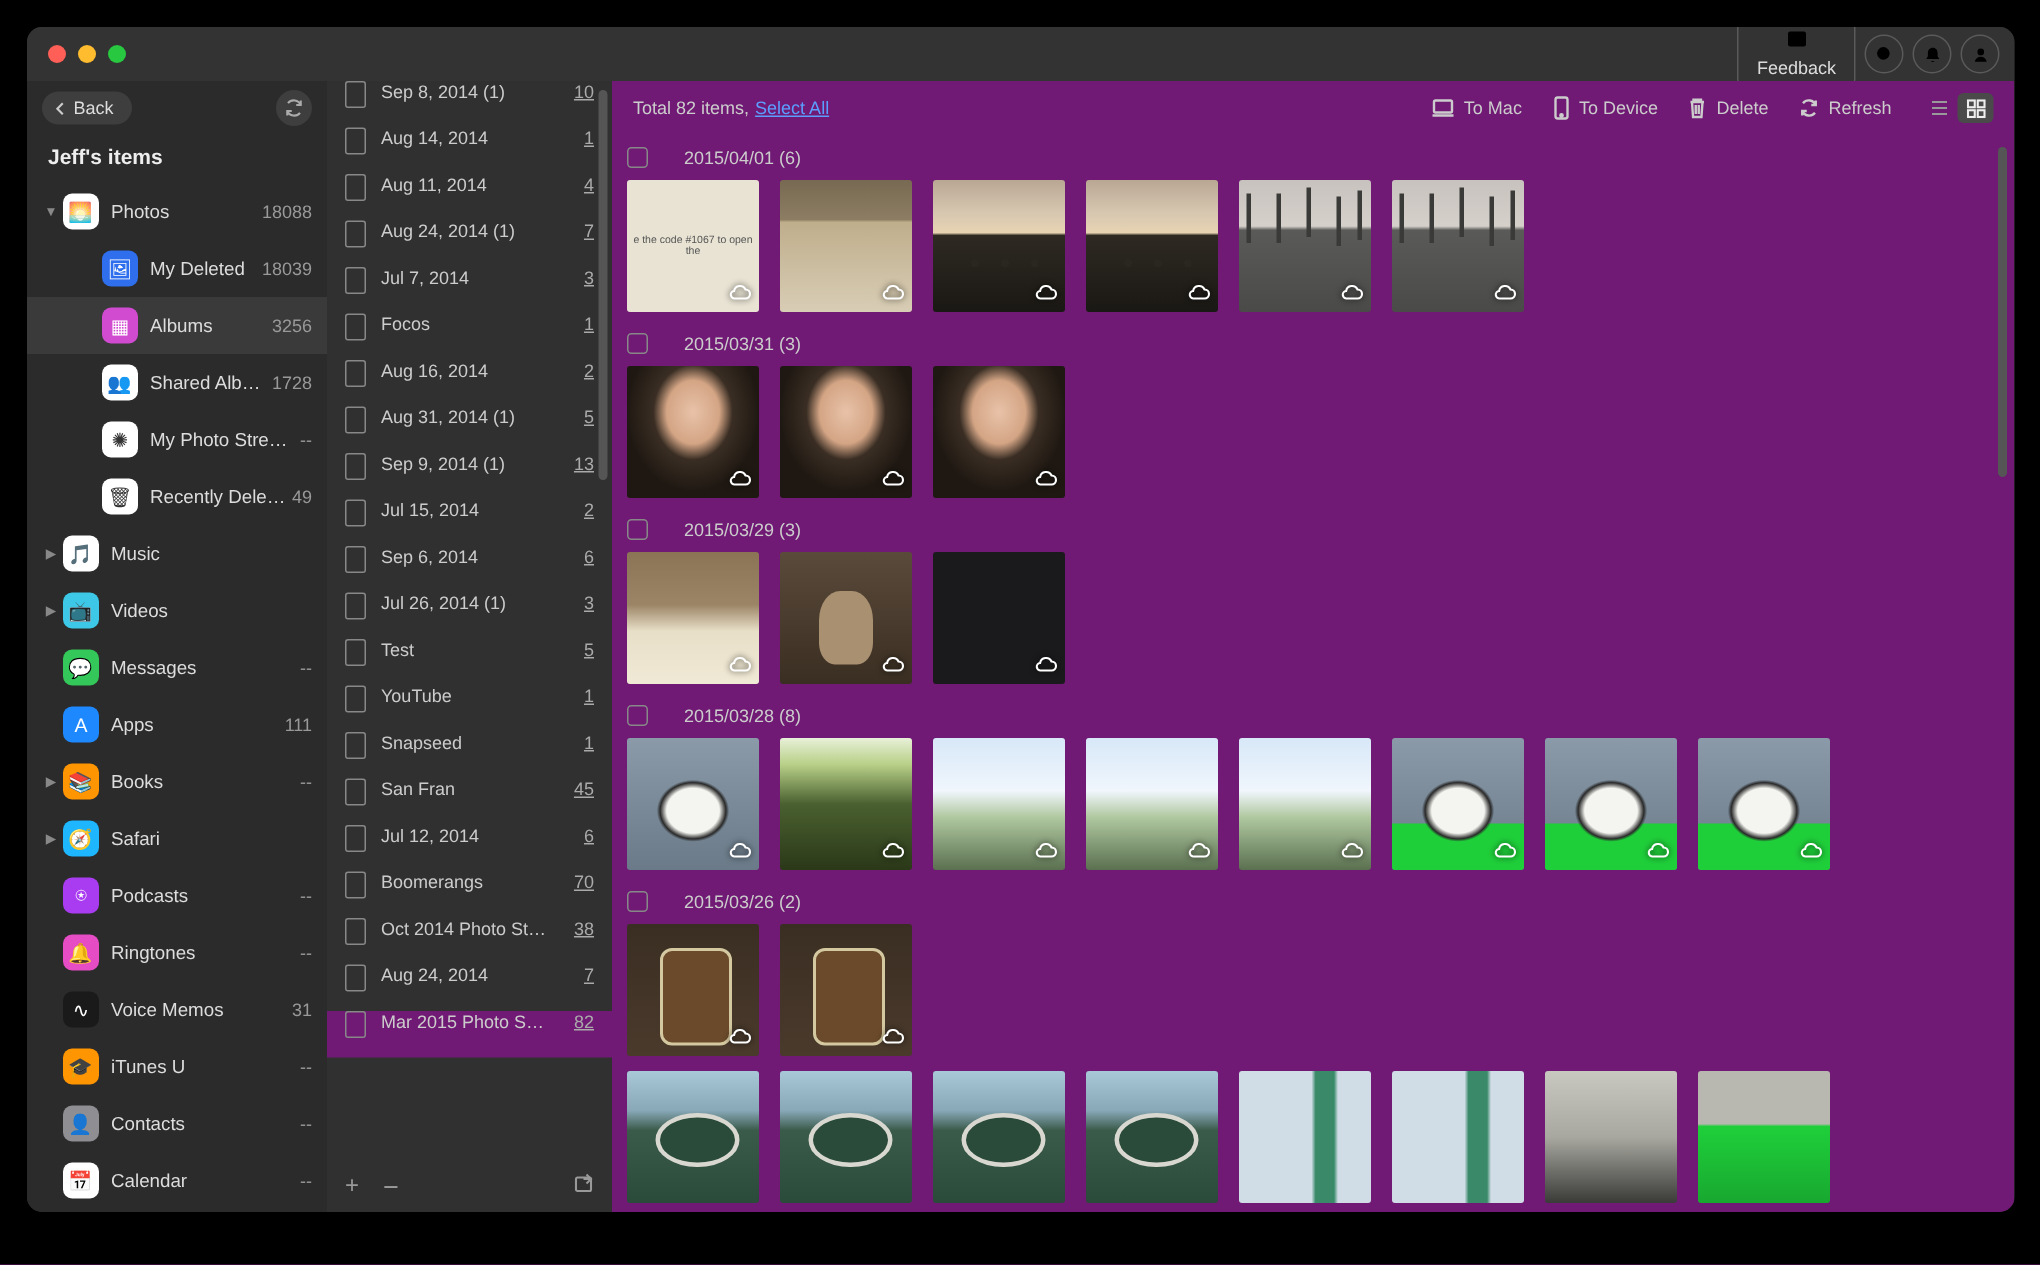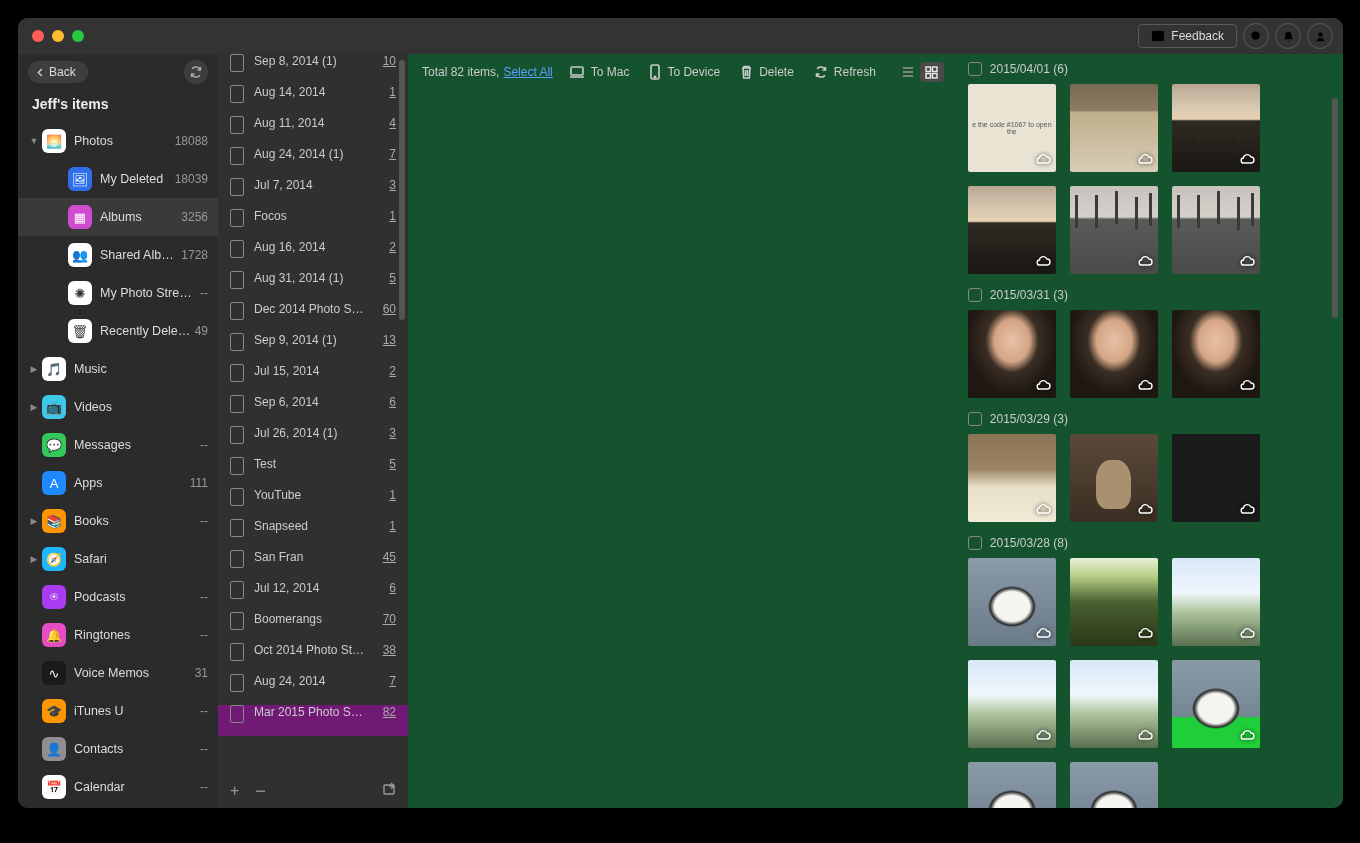--- a/index.html
+++ b/index.html
@@ -5,21 +5,21 @@
 * { margin:0; padding:0; box-sizing:border-box; font-family:-apple-system,BlinkMacSystemFont,"Segoe UI",Helvetica,Arial,sans-serif; }
 body { background:#000; width:1360px; height:843px; overflow:hidden; }
 .window { position:absolute; left:18px; top:18px; width:1325px; height:790px; background:#353535; border-radius:10px; overflow:hidden; display:flex; flex-direction:column; box-shadow:0 10px 40px rgba(0,0,0,.6); }
 
 
 .titlebar { height:36px; display:flex; align-items:center; padding:0 10px; background:#333333; }
 .traffic { display:flex; gap:8px; margin-left:4px; }
 .traffic span { width:12px; height:12px; border-radius:50%; }
 .traffic .r{background:#ff5f57;} .traffic .y{background:#febc2e;} .traffic .g{background:#28c840;}
 .tb-spacer{flex:1;}
-.btn-feedback{ border:1px solid #5a5a5a; color:#ddd; font-size:12px; padding:4px 12px; border-radius:4px; background:transparent; display:flex; align-items:center; gap:6px;}
+.btn-feedback{ border:1px solid #5a5a5a; color:#ddd; font-size:12px; padding:4px 12px; border-radius:4px; background:transparent; display:flex; align-items:center; gap:6px;flex-direction:column;}
 .circ-icon{ width:26px; height:26px; border:1px solid #5a5a5a; border-radius:50%; display:flex; align-items:center; justify-content:center; color:#ccc; margin-left:6px;}
 
 
 .body{ flex:1; display:flex; overflow:hidden; }
 
 
 .sidebar{ width:200px; background:#2b2b2b; display:flex; flex-direction:column; overflow:hidden;}
 .sb-top{ height:36px; display:flex; align-items:center; padding:0 10px; gap:8px;}
 .back-btn{ background:#3e3e3e; color:#ddd; border:none; font-size:12px; padding:4px 12px 4px 8px; border-radius:12px; display:flex; align-items:center; gap:4px;}
 .sync-btn{ margin-left:auto; width:24px; height:24px; border-radius:50%; background:#3e3e3e; display:flex; align-items:center; justify-content:center; color:#aaa;}
@@ -38,33 +38,33 @@
 .al-scroll{ flex:1; overflow:hidden; position:relative;}
 .al-item{ display:flex; height:31px; padding:0 12px; font-size:12px; color:#ccc;}
 .al-item.selected{ background:#701a75;}
 .al-icon{ width:14px; height:18px; border:1.3px solid #888; border-radius:2px; margin-right:10px;}
 .al-label{ flex:1; white-space:nowrap; overflow:hidden; text-overflow:ellipsis;}
 .al-count{ color:#aaa; margin-left:6px;text-decoration:underline;}
 .al-footer{ height:34px; display:flex; align-items:center; padding:0 12px; color:#999; gap:16px;}
 .al-scrollbar{ position:absolute; right:3px; top:6px; width:6px; height:260px; background:#555; border-radius:3px;}
 
 
-.main{ flex:1; display:flex; flex-direction:row; background:#14532d; overflow:hidden; position:relative;}
+.main{ flex:1; display:flex; flex-direction:column; background:#701a75; overflow:hidden; position:relative;}
 .toolbar{ height:36px; display:flex; align-items:center; padding:0 14px; color:#ccc; font-size:12px; gap:4px;}
 .tool-spacer{flex:1;}
 .tool-btn{ display:flex; align-items:center; gap:6px; color:#ccc; font-size:12px; background:none; border:none; padding:4px 8px;}
 .tool-btn svg{stroke:currentColor; fill:none; stroke-width:1.6;}
 .view-toggle{ display:flex; gap:0; margin-left:8px;}
 .view-toggle span{ width:24px; height:20px; display:flex; align-items:center; justify-content:center; color:#999; border-radius:4px;}
 .view-toggle span.active{ background:#4a4a4a; color:#eee;}
 a.selectall{ color:#5b9eff; text-decoration:underline;}
 
 .grid-scroll{ flex:1; overflow-y:auto; padding:4px 0 12px 10px;}
 .group{ margin-bottom:10px;}
-.group-header{ display:flex; align-items:center; gap:8px; padding:4px 0 8px 0; font-size:12px; color:#ccc;}
+.group-header{ display:flex; align-items:center; gap:24px; padding:4px 0 8px 0; font-size:12px; color:#ccc;}
 .chk{ width:14px; height:14px; border:1.3px solid #888; border-radius:3px; display:inline-block;}
 .thumbs{ display:flex; flex-wrap:wrap; gap:14px;}
 .thumb{ width:88px; height:88px; position:relative; border-radius:2px; overflow:hidden;}
 .cloud{ position:absolute; right:4px; bottom:4px; width:18px; height:18px; display:flex; align-items:center; justify-content:center;}
 .cloud svg{ fill:none; stroke:#fff; stroke-width:1.4; filter:drop-shadow(0 0 2px rgba(0,0,0,.8));}
 .show-all{ position:absolute; right:28px; color:#bbb; font-size:12px;}
 .main-scrollbar{ position:absolute; right:5px; top:44px; width:6px; height:220px; background:#555; border-radius:3px;}
 
 
 .ph{ width:100%; height:100%; }
@@ -296,25 +296,20 @@
           </div>
           <div class="al-item">
             <span class="al-icon"></span>
             <span class="al-label">Aug 16, 2014</span>
             <span class="al-count">2</span>
           </div>
           <div class="al-item">
             <span class="al-icon"></span>
             <span class="al-label">Aug 31, 2014 (1)</span>
             <span class="al-count">5</span>
-          </div>
-          <div class="al-item">
-            <span class="al-icon"></span>
-            <span class="al-label">Dec 2014 Photo S…</span>
-            <span class="al-count">60</span>
           </div>
           <div class="al-item">
             <span class="al-icon"></span>
             <span class="al-label">Sep 9, 2014 (1)</span>
             <span class="al-count">13</span>
           </div>
           <div class="al-item">
             <span class="al-icon"></span>
             <span class="al-label">Jul 15, 2014</span>
             <span class="al-count">2</span>

